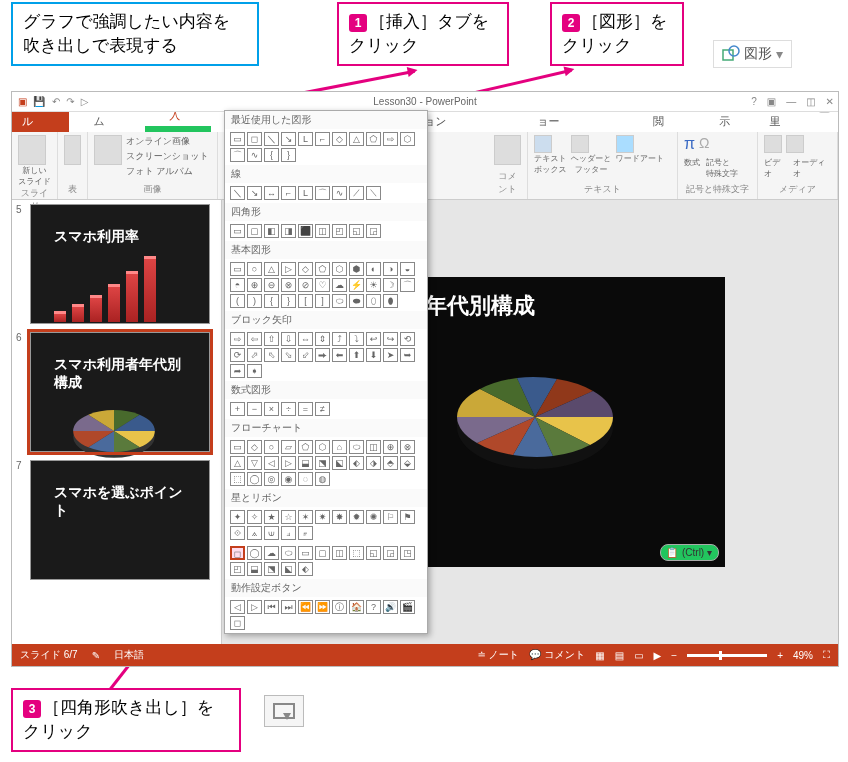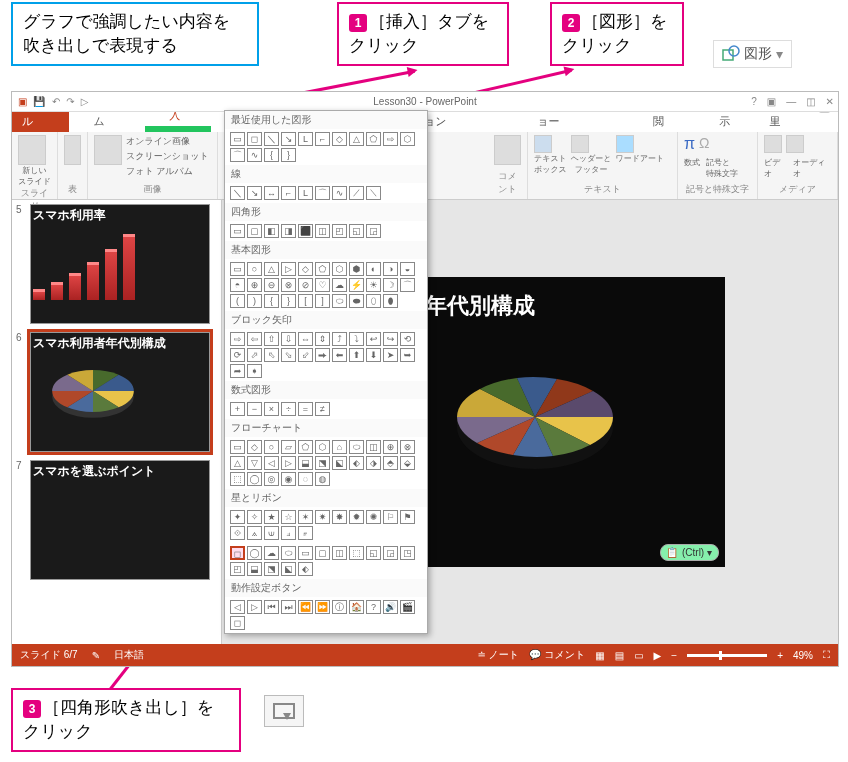--- a/index.html
+++ b/index.html
@@ -33,29 +33,29 @@
 .shapes-dd{position:absolute;left:224px;top:110px;width:204px;background:#fff;border:1px solid #aaa;box-shadow:2px 2px 6px rgba(0,0,0,0.3);z-index:50;font-size:10px;color:#555;max-height:560px;overflow:hidden}
 .shapes-dd .cat{padding:2px 6px;font-size:10px;color:#666;background:#fafafa}
 .shapes-dd .grid{padding:3px 5px;display:flex;flex-wrap:wrap;gap:2px}
 .shapes-dd .sh{width:15px;height:14px;border:1px solid #888;font-size:9px;text-align:center;line-height:12px;color:#666}
 .shapes-dd .sh.hi{border:2px solid #C43E1C;background:#fde}
 
 .workarea{flex:1;display:flex;background:#e6e6e6;overflow:hidden}
 .thumbs{width:210px;background:#fff;border-right:1px solid #ccc;overflow-y:auto;padding:4px}
 .thumb-item{display:flex;gap:4px;margin-bottom:8px}
 .thumb-num{font-size:10px;color:#666;width:10px}
-.thumb{width:180px;height:120px;background:#1a1a1a;border:1px solid #999;position:relative;color:#fff;font-size:12px;padding:2px}
+.thumb{width:180px;height:120px;background:#1a1a1a;border:1px solid #999;position:relative;color:#fff;font-size:14px;padding:23px}
 .thumb.sel{outline:3px solid #C43E1C}
 .thumb .ttl{font-weight:bold;margin-bottom:4px}
 
 .canvas{flex:1;position:relative;background:#e6e6e6;display:flex;align-items:center;justify-content:center}
 .slide{width:380px;height:290px;background:#0a0a0a;color:#fff;position:relative;padding:14px;margin-left:10px}
 .slide .stitle{font-size:22px;font-weight:bold;margin-bottom:10px}
 .pie-wrap{width:200px;height:160px;margin:10px auto;position:relative}
-.ctrl-badge{position:absolute;right:6px;bottom:6px;background:#86efac;color:#333;border:1px solid #aaa;padding:2px 6px;font-size:10px;border-radius:8px}
+.ctrl-badge{position:absolute;right:6px;bottom:6px;background:#22c55e;color:#333;border:1px solid #aaa;padding:2px 6px;font-size:10px;border-radius:8px}
 
 .statusbar{height:22px;background:#C43E1C;color:#fff;display:flex;align-items:center;font-size:10px;padding:0 8px;gap:14px}
 .statusbar .right{margin-left:auto;display:flex;align-items:center;gap:10px}
 .zoom-slider{width:80px;height:3px;background:#fff;position:relative}
 .zoom-slider::after{content:"";position:absolute;left:40%;top:-3px;width:3px;height:9px;background:#fff}
 
 .big-callout-icon{position:absolute;left:264px;top:695px;width:40px;height:32px;border:1px solid #bbb;background:#f5f5f5;display:flex;align-items:center;justify-content:center}
 .callout-shape{width:22px;height:16px;border:2px solid #888;position:relative}
 .callout-shape::after{content:"";position:absolute;bottom:-7px;left:8px;border:4px solid transparent;border-top:7px solid #888}
 

